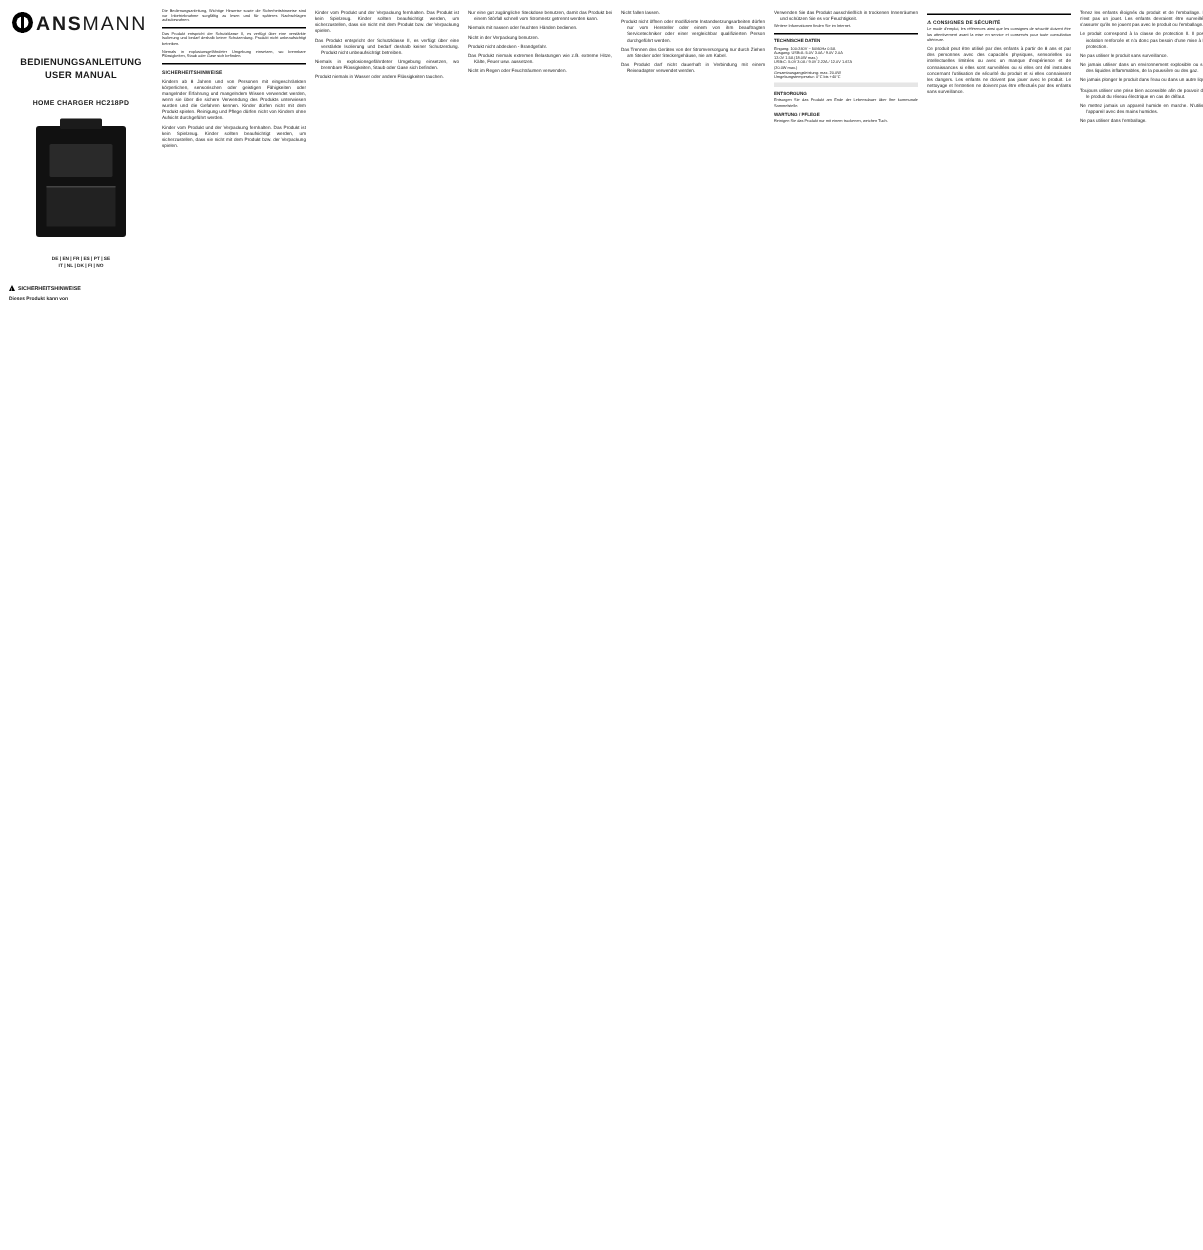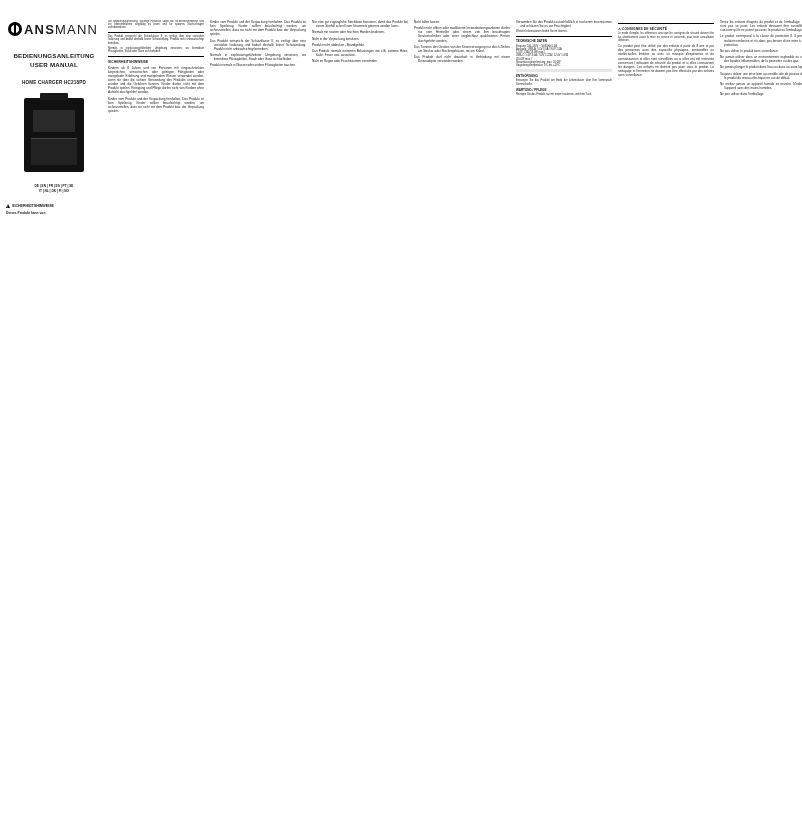--- a/index.html
+++ b/index.html
@@ -7,21 +7,21 @@
     width:802px;height:833px;
     background:#ffffff;
     font-family:"Liberation Sans", sans-serif;
     color:#111;
     overflow:hidden;
   }
   .page{
     position:relative;
     width:802px;height:722px;
     box-sizing:border-box;
-    padding:20px 6px 4px 6px;
+    padding:6px 6px 4px 6px;
   }
   .cols{
     display:flex;
     gap:6px;
     height:823px;
   }
   .col{
     width:96px;
     flex:0 0 96px;
     font-size:3.1px;

